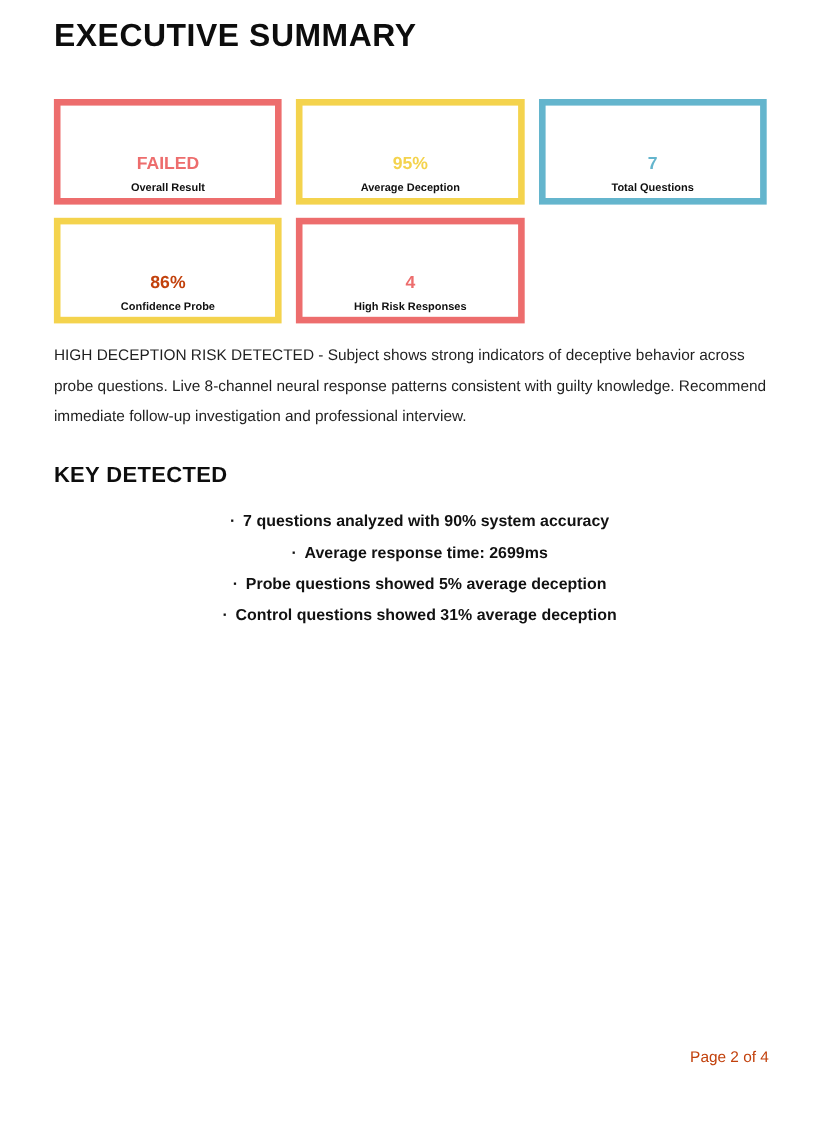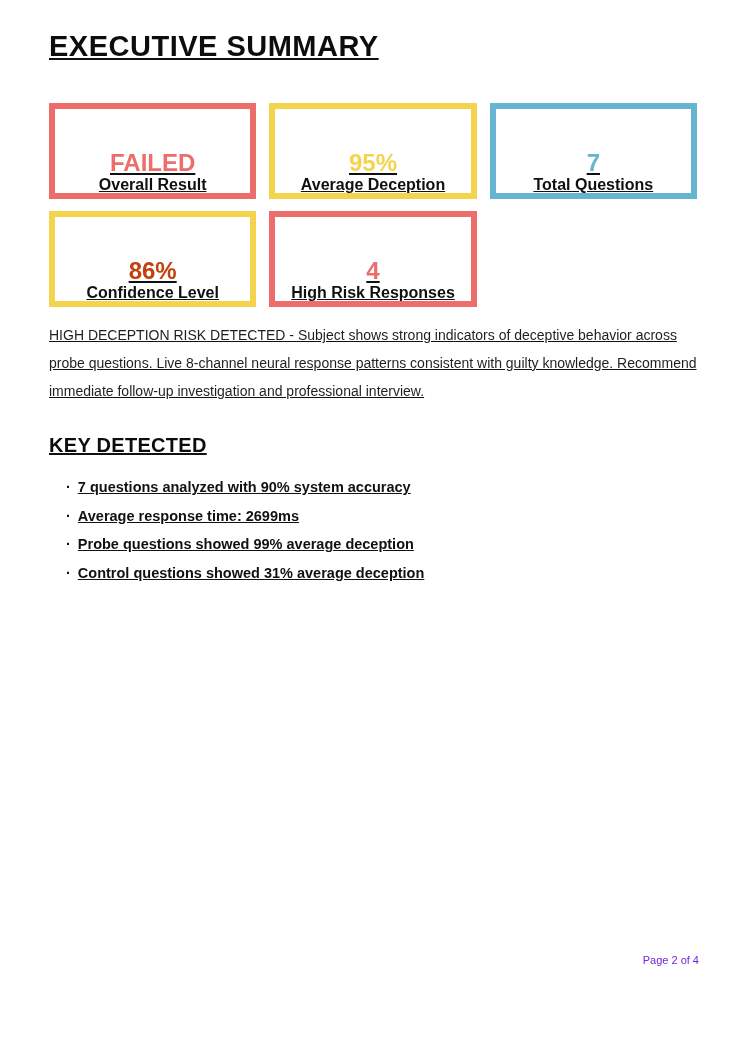--- a/index.html
+++ b/index.html
@@ -11,23 +11,22 @@
     width: 743px;
     height: 1044px;
     position: relative;
     font-family: "Liberation Sans", sans-serif;
     color: #111111;
     overflow: hidden;
   }
   .page {
     position: absolute;
     left: 49px;
-    top: 13px;
+    top: 0;
     width: 648px;
-    text-decoration: underline;
   }
   .doc-title {
     margin: 0;
     padding-top: 17px;
     font-size: 29px;
     line-height: 33px;
     font-weight: bold;
     letter-spacing: 0.5px;
     color: #0d0d0d;
   }
@@ -43,28 +42,28 @@
     height: 96px;
     border: 6px solid #cccccc;
     background: #ffffff;
     display: flex;
     flex-direction: column;
     align-items: center;
     justify-content: center;
     text-align: center;
   }
   .card-value {
-    font-size: 24px;
+    font-size: 16px;
     font-weight: bold;
     line-height: 26px;
     margin-top: 40px;
   }
   .card-label {
     margin-top: 1px;
-    font-size: 16px;
+    font-size: 10px;
     font-weight: bold;
     color: #101010;
     line-height: 15px;
   }
   .section-heading {
     margin: 0;
     font-size: 20px;
     line-height: 24px;
     font-weight: bold;
     letter-spacing: 0.3px;
@@ -76,40 +75,41 @@
     font-size: 14px;
     line-height: 28px;
     color: #1f1f1f;
     width: 650px;
   }
   .findings-heading { margin-top: 28px; }
   .findings-list {
     list-style: none;
     margin: 16px 0 16px 0;
     padding: 0 0 0 17px;
+    text-align: center;
   }
   .findings-list li {
     font-size: 14.5px;
     font-weight: bold;
     color: #111111;
     line-height: 28.5px;
     white-space: nowrap;
   }
   .bullet-marker {
     display: inline-block;
     margin-right: 7px;
     font-weight: bold;
   }
   .page-footer {
     position: absolute;
     top: 952px;
     right: 44px;
-    font-size: 11px;
+    font-size: 14px;
     line-height: 16px;
-    color: #6d28d9;
+    color: #c2410c;
   }
 </style>
 </head>
 <body>
 
 <div class="page">
 
   <h1 class="doc-title">EXECUTIVE SUMMARY</h1>
 
   <div class="cards-grid">
@@ -125,35 +125,35 @@
     </div>
 
     <div class="stat-card" style="border-color: rgb(100, 181, 205);">
       <div class="card-value" style="color: rgb(100, 181, 205);">7</div>
       <div class="card-label">Total Questions</div>
     </div>
 
 
     <div class="stat-card" style="border-color: rgb(244, 211, 77);">
       <div class="card-value" style="color: #c2410c;">86%</div>
-      <div class="card-label">Confidence Level</div>
+      <div class="card-label">Confidence Probe</div>
     </div>
 
     <div class="stat-card" style="border-color: rgb(237, 109, 109);">
       <div class="card-value" style="color: rgb(237, 109, 109);">4</div>
       <div class="card-label">High Risk Responses</div>
     </div>
 
   </div>
 
   <p class="assessment-body">HIGH DECEPTION RISK DETECTED - Subject shows strong indicators of deceptive behavior across probe questions. Live 8-channel neural response patterns consistent with guilty knowledge. Recommend immediate follow-up investigation and professional interview.</p>
 
   <h2 class="section-heading findings-heading">KEY DETECTED</h2>
   <ul class="findings-list">
     <li><span class="bullet-marker">·</span><span>7 questions analyzed with 90% system accuracy</span></li>
     <li><span class="bullet-marker">·</span><span>Average response time: 2699ms</span></li>
-    <li><span class="bullet-marker">·</span><span>Probe questions showed 99% average deception</span></li>
+    <li><span class="bullet-marker">·</span><span>Probe questions showed 5% average deception</span></li>
     <li><span class="bullet-marker">·</span><span>Control questions showed 31% average deception</span></li>
   </ul>
 
 </div>
 
 <div class="page-footer">Page 2 of 4</div>
 
 </body></html>

